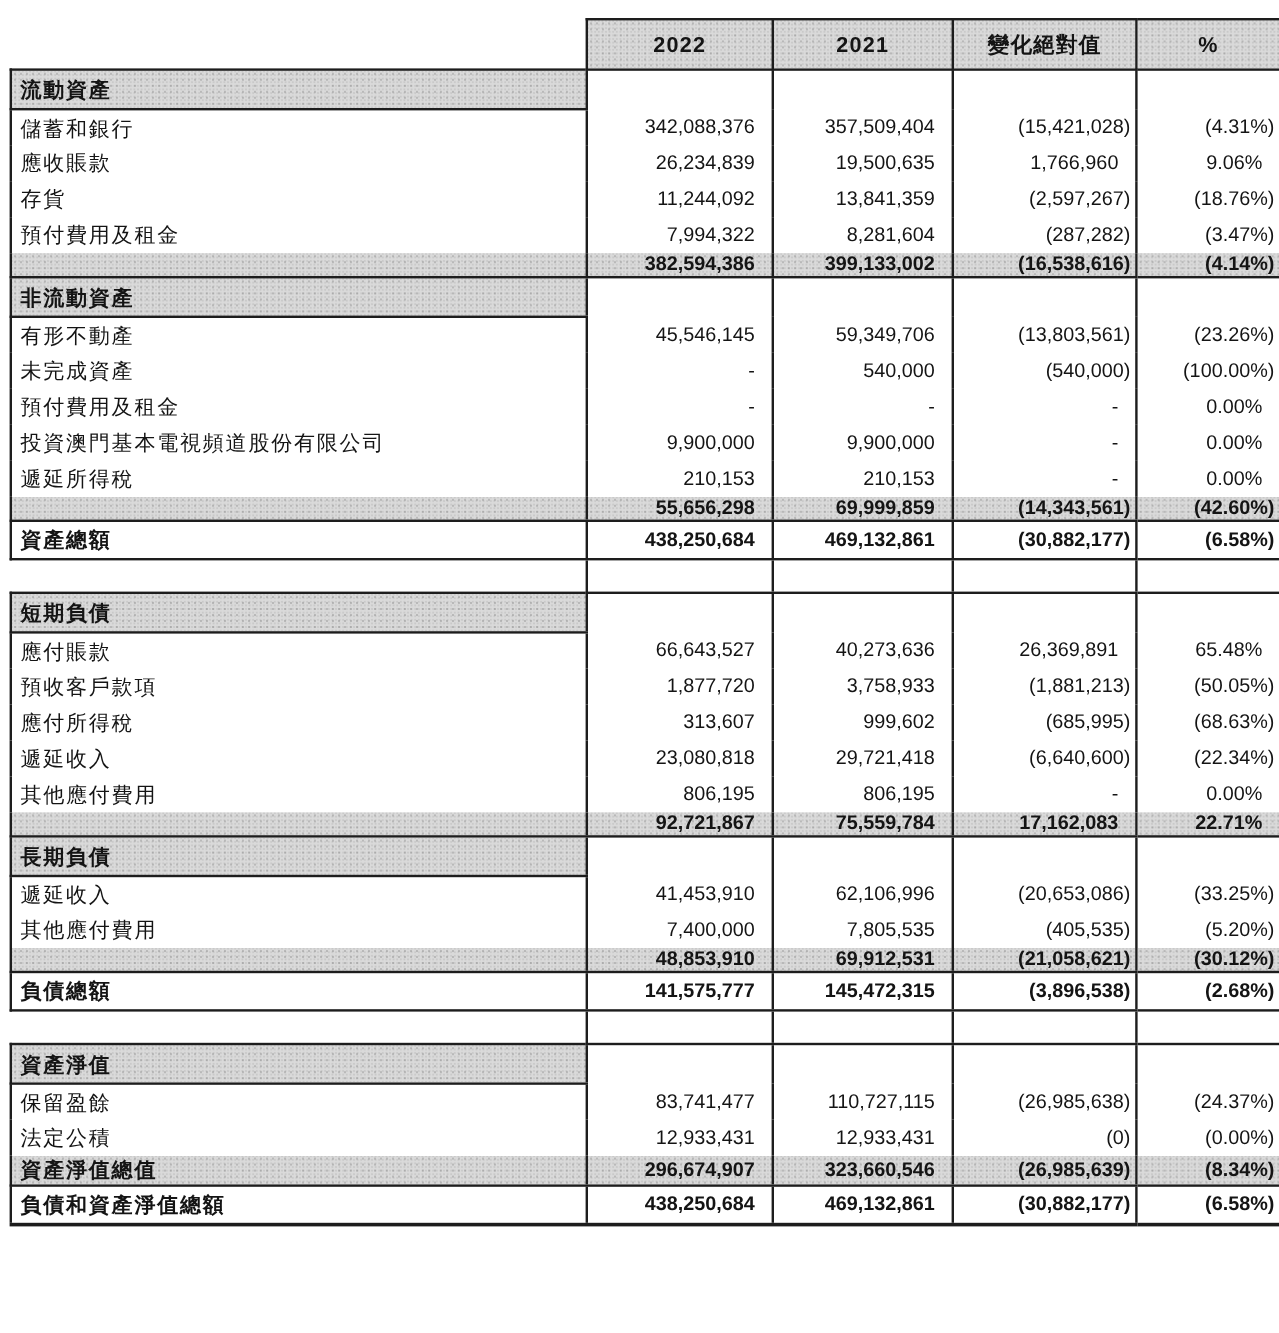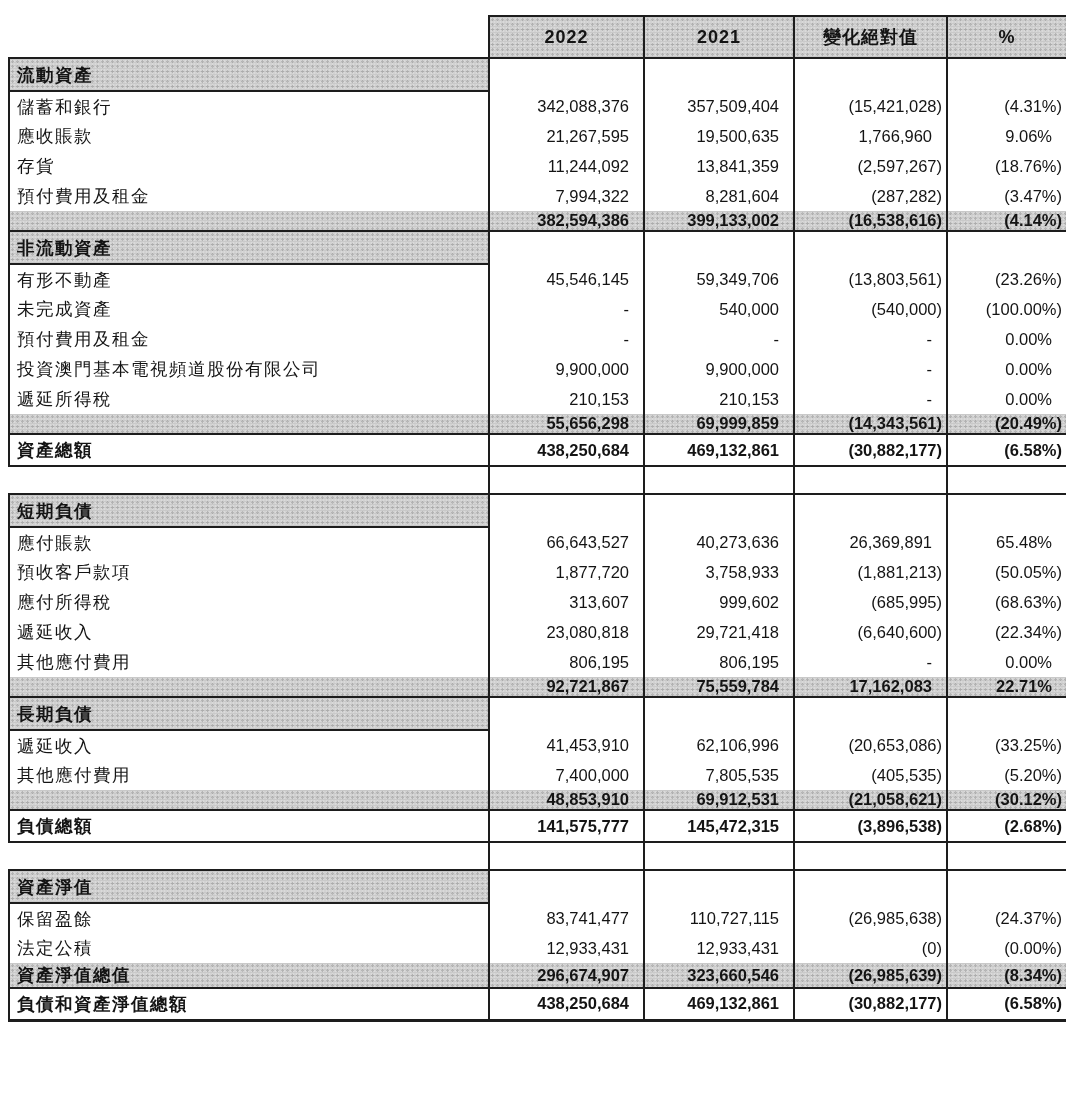--- a/index.html
+++ b/index.html
@@ -115,21 +115,21 @@
       </tr>
       <tr class="data">
         <td class="label">儲蓄和銀行</td>
         <td class="val">342,088,376</td>
         <td class="val">357,509,404</td>
         <td class="val paren">(15,421,028)</td>
         <td class="val paren">(4.31%)</td>
       </tr>
       <tr class="data">
         <td class="label">應收賬款</td>
-        <td class="val">21,267,595</td>
+        <td class="val">26,234,839</td>
         <td class="val">19,500,635</td>
         <td class="val">1,766,960</td>
         <td class="val">9.06%</td>
       </tr>
       <tr class="data">
         <td class="label">存貨</td>
         <td class="val">11,244,092</td>
         <td class="val">13,841,359</td>
         <td class="val paren">(2,597,267)</td>
         <td class="val paren">(18.76%)</td>
@@ -188,21 +188,21 @@
         <td class="val">210,153</td>
         <td class="val">210,153</td>
         <td class="val">-</td>
         <td class="val">0.00%</td>
       </tr>
       <tr class="subtotal">
         <td class="label"></td>
         <td class="val">55,656,298</td>
         <td class="val">69,999,859</td>
         <td class="val paren">(14,343,561)</td>
-        <td class="val paren">(20.49%)</td>
+        <td class="val paren">(42.60%)</td>
       </tr>
       <tr class="total">
         <td class="label">資產總額</td>
         <td class="val">438,250,684</td>
         <td class="val">469,132,861</td>
         <td class="val paren">(30,882,177)</td>
         <td class="val paren">(6.58%)</td>
       </tr>
       <tr class="spacer">
         <td class="label"></td>

